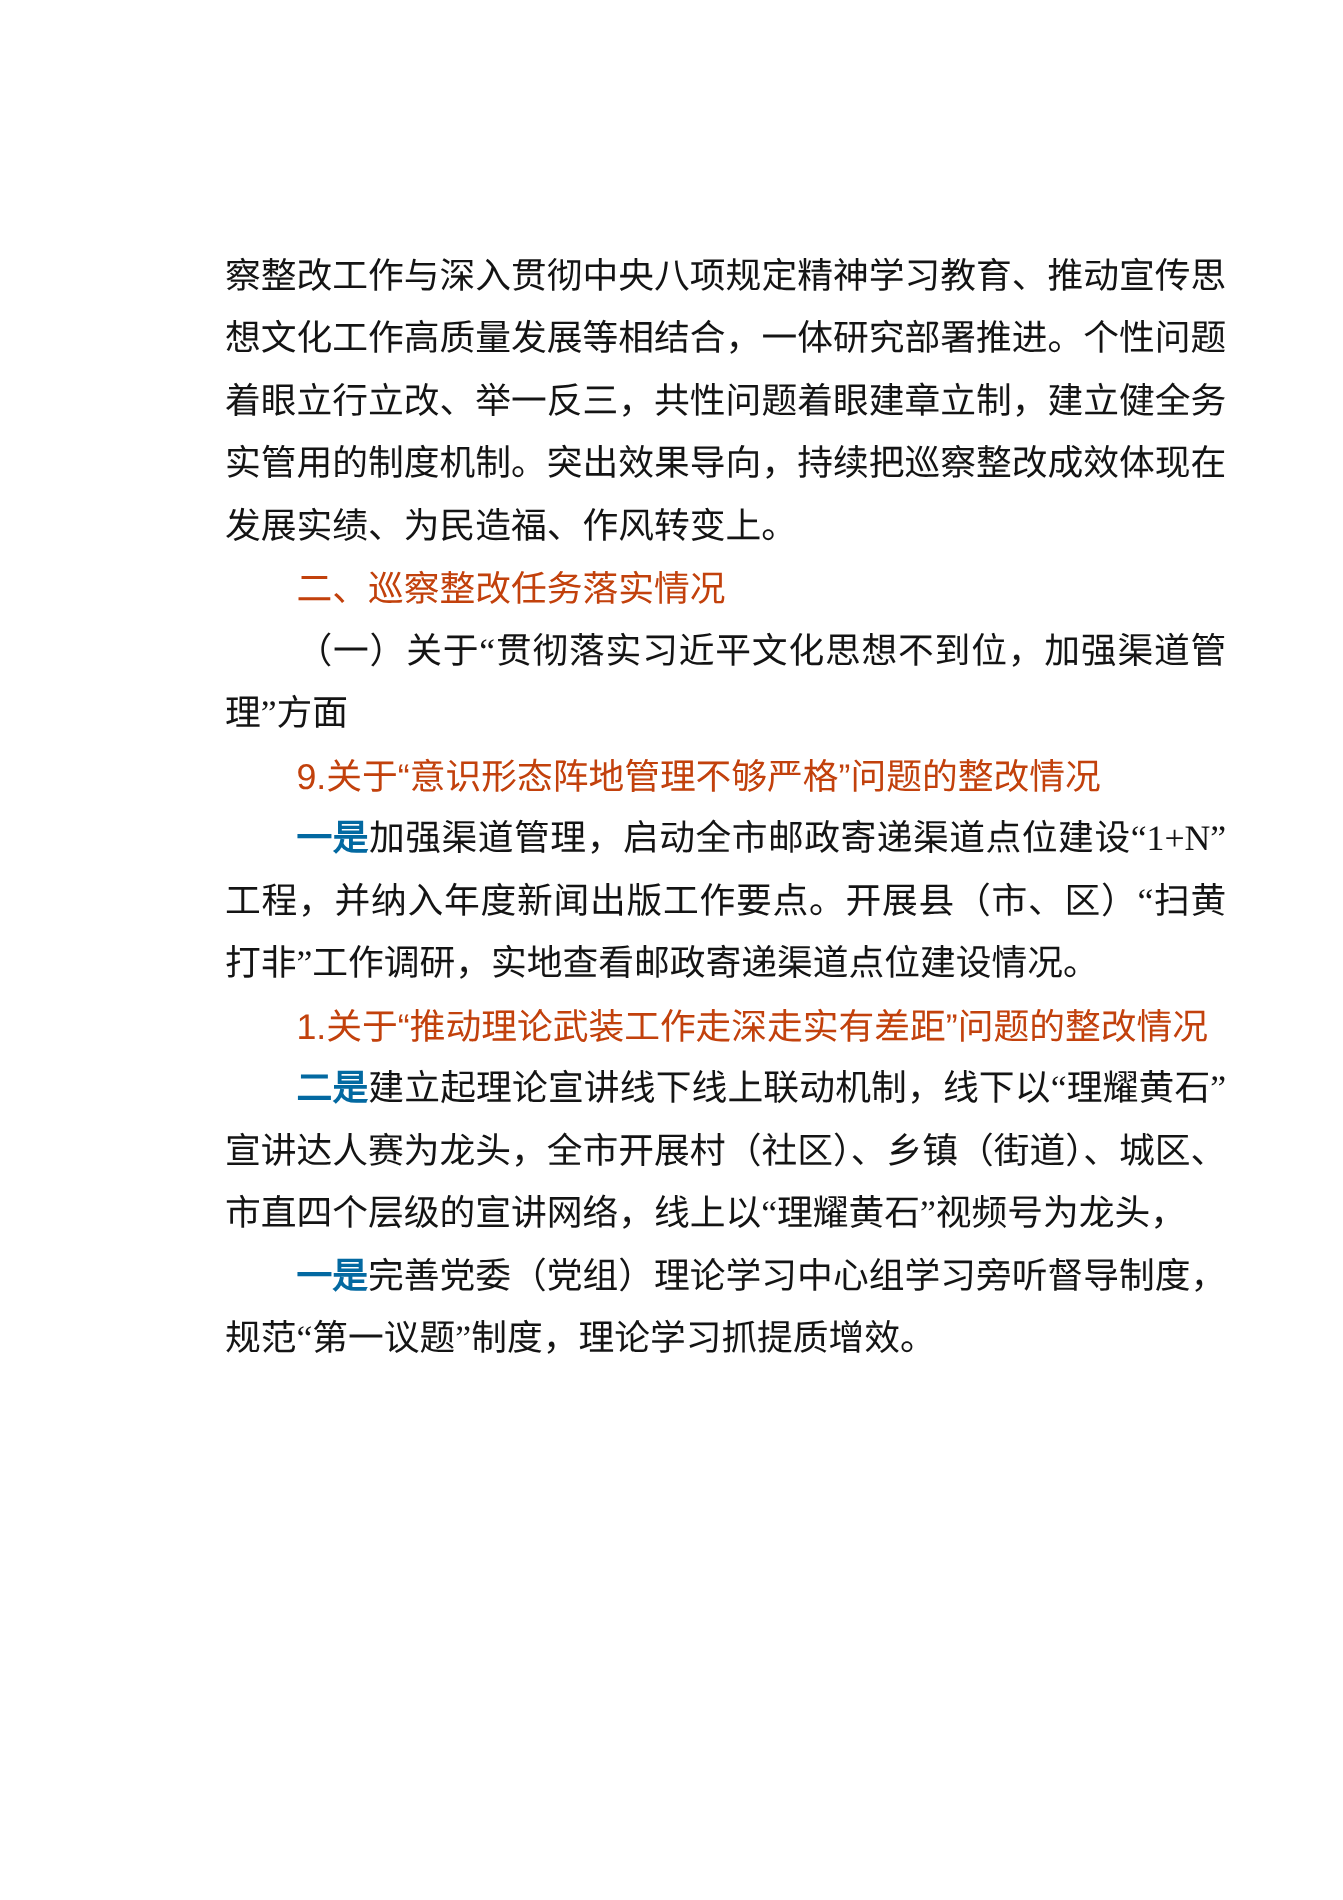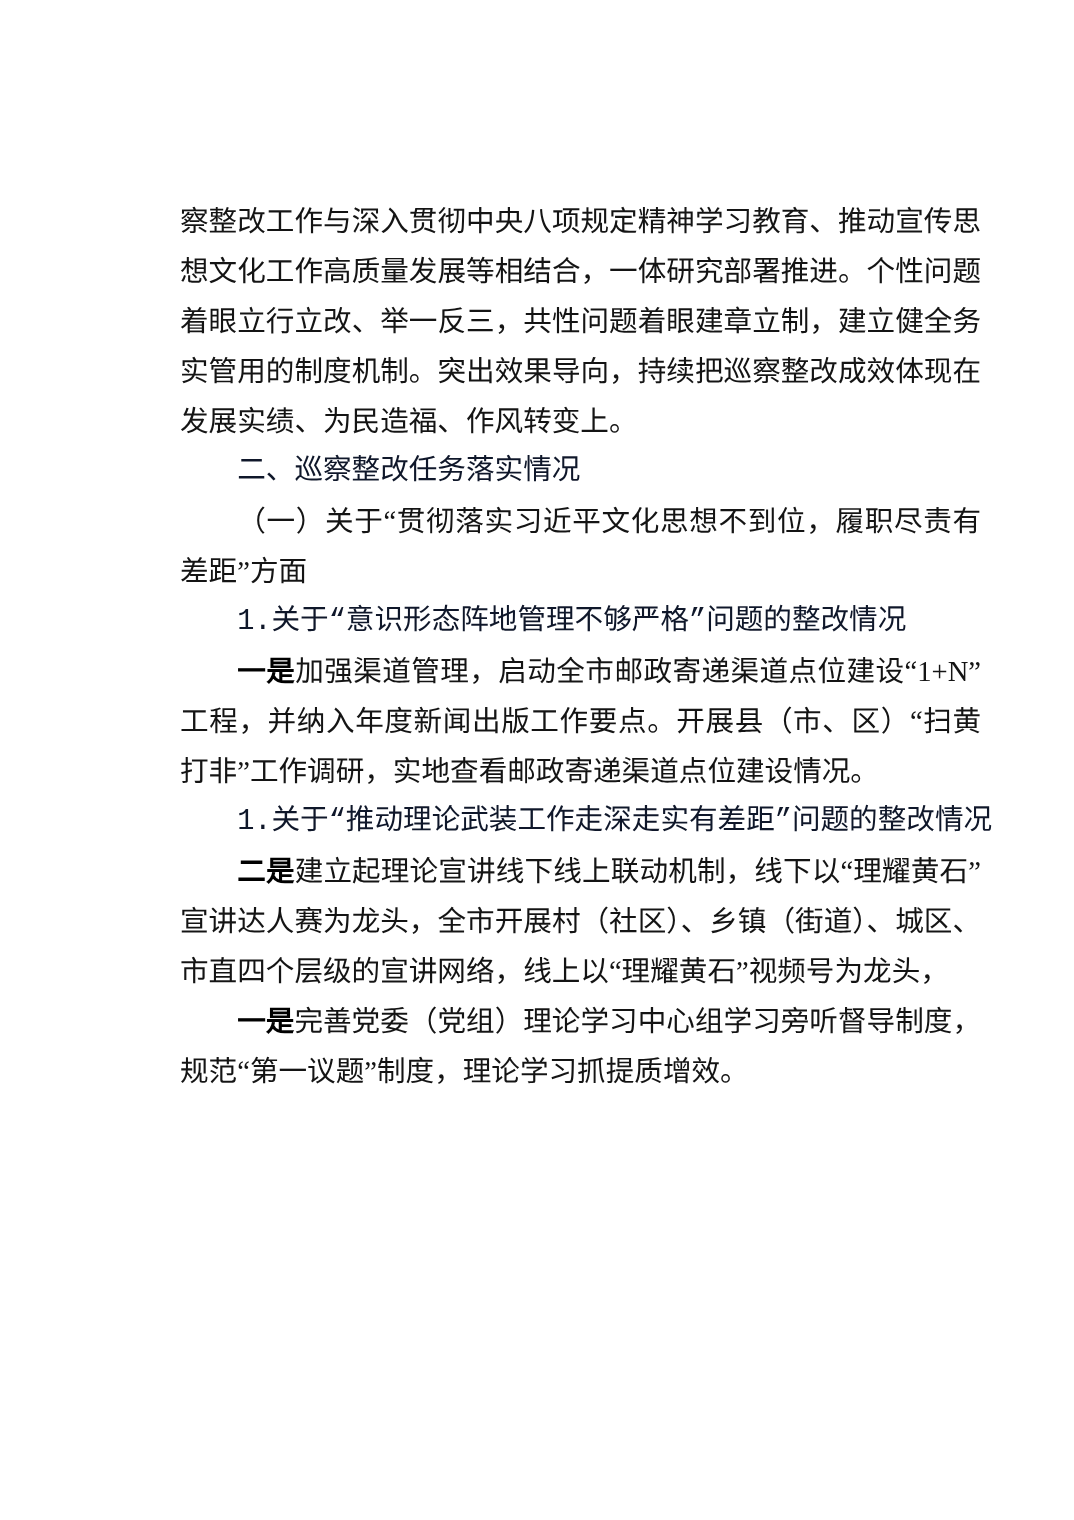--- a/index.html
+++ b/index.html
@@ -34,33 +34,33 @@
     margin: 0;
     padding: 0;
     font-size: inherit;
     line-height: inherit;
     font-weight: normal;
     text-align: justify;
   }
   .indent { text-indent: 2em; }
   
   .hei {
-    font-family: Liberation Mono, monospace;
+    font-family: Liberation Sans, sans-serif;
     font-weight: 700;
-    color: #0f172a;
+    color: #c2410c;
   }
   
   .kai {
     font-family: "Liberation Serif", serif;
     font-weight: 400;
   }
   .oneline { white-space: nowrap; }
   .lead {
     font-weight: 700;
-    color: #000000;
+    color: #0369a1;
   }
   .page-number {
     position: absolute;
     left: 860px;
     top: 1360px;
     font-size: 27px;
     line-height: 34px;
     color: #2b2b2b;
     letter-spacing: 6px;
     font-family: "Liberation Serif", serif;
@@ -69,23 +69,23 @@
 </head>
 <body>
 
 <div class="page">
   <div class="content">
 
     <p>察整改工作与深入贯彻中央八项规定精神学习教育、推动宣传思想文化工作高质量发展等相结合，一体研究部署推进。个性问题着眼立行立改、举一反三，共性问题着眼建章立制，建立健全务实管用的制度机制。突出效果导向，持续把巡察整改成效体现在发展实绩、为民造福、作风转变上。</p>
 
     <h2 class="hei indent">二、巡察整改任务落实情况</h2>
 
-    <h3 class="kai indent">（一）关于“贯彻落实习近平文化思想不到位，履职尽责有差距”方面</h3>
+    <h3 class="kai indent">（一）关于“贯彻落实习近平文化思想不到位，加强渠道管理”方面</h3>
 
-    <h4 class="hei indent oneline">1.关于“意识形态阵地管理不够严格”问题的整改情况</h4>
+    <h4 class="hei indent oneline">9.关于“意识形态阵地管理不够严格”问题的整改情况</h4>
 
     <p class="indent"><span class="lead">一是</span><span>加强渠道管理，启动全市邮政寄递渠道点位建设“1+N”工程，并纳入年度新闻出版工作要点。开展县（市、区）“扫黄打非”工作调研，实地查看邮政寄递渠道点位建设情况。</span></p>
 
 
     <h4 class="hei indent oneline">1.关于“推动理论武装工作走深走实有差距”问题的整改情况</h4>
 
     <p class="indent"><span class="lead">二是</span><span>建立起理论宣讲线下线上联动机制，线下以“理耀黄石”宣讲达人赛为龙头，全市开展村（社区）、乡镇（街道）、城区、市直四个层级的宣讲网络，线上以“理耀黄石”视频号为龙头，</span></p>
 
     <p class="indent"><span class="lead">一是</span><span>完善党委（党组）理论学习中心组学习旁听督导制度，规范“第一议题”制度，理论学习抓提质增效。</span></p>
 

